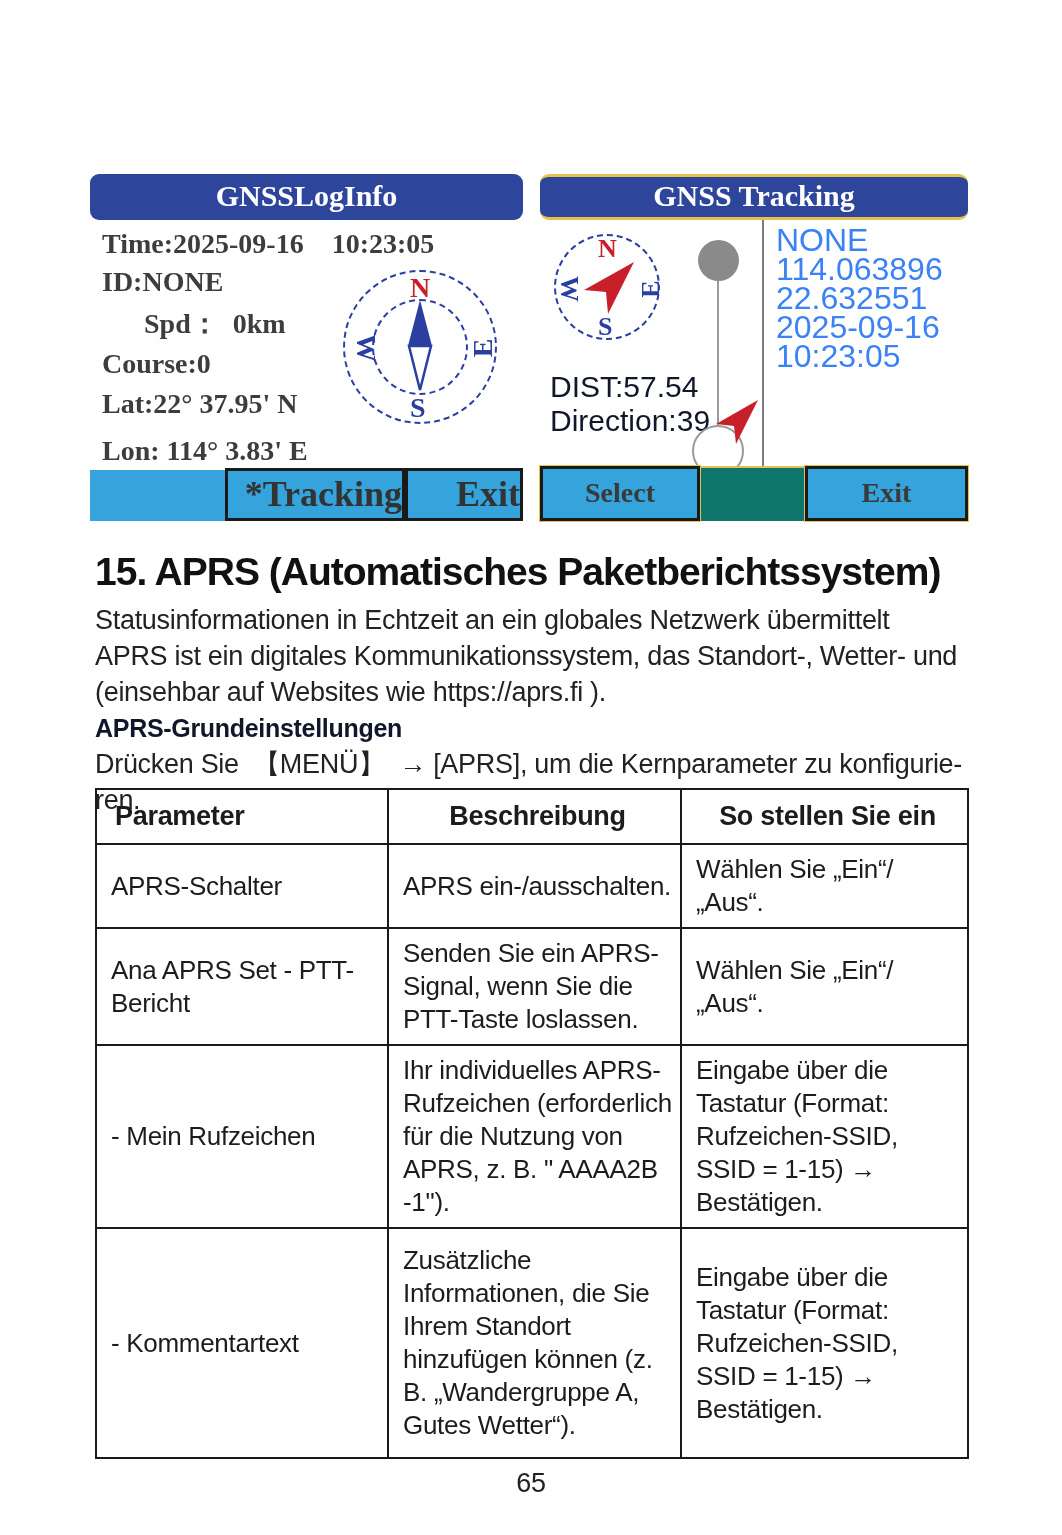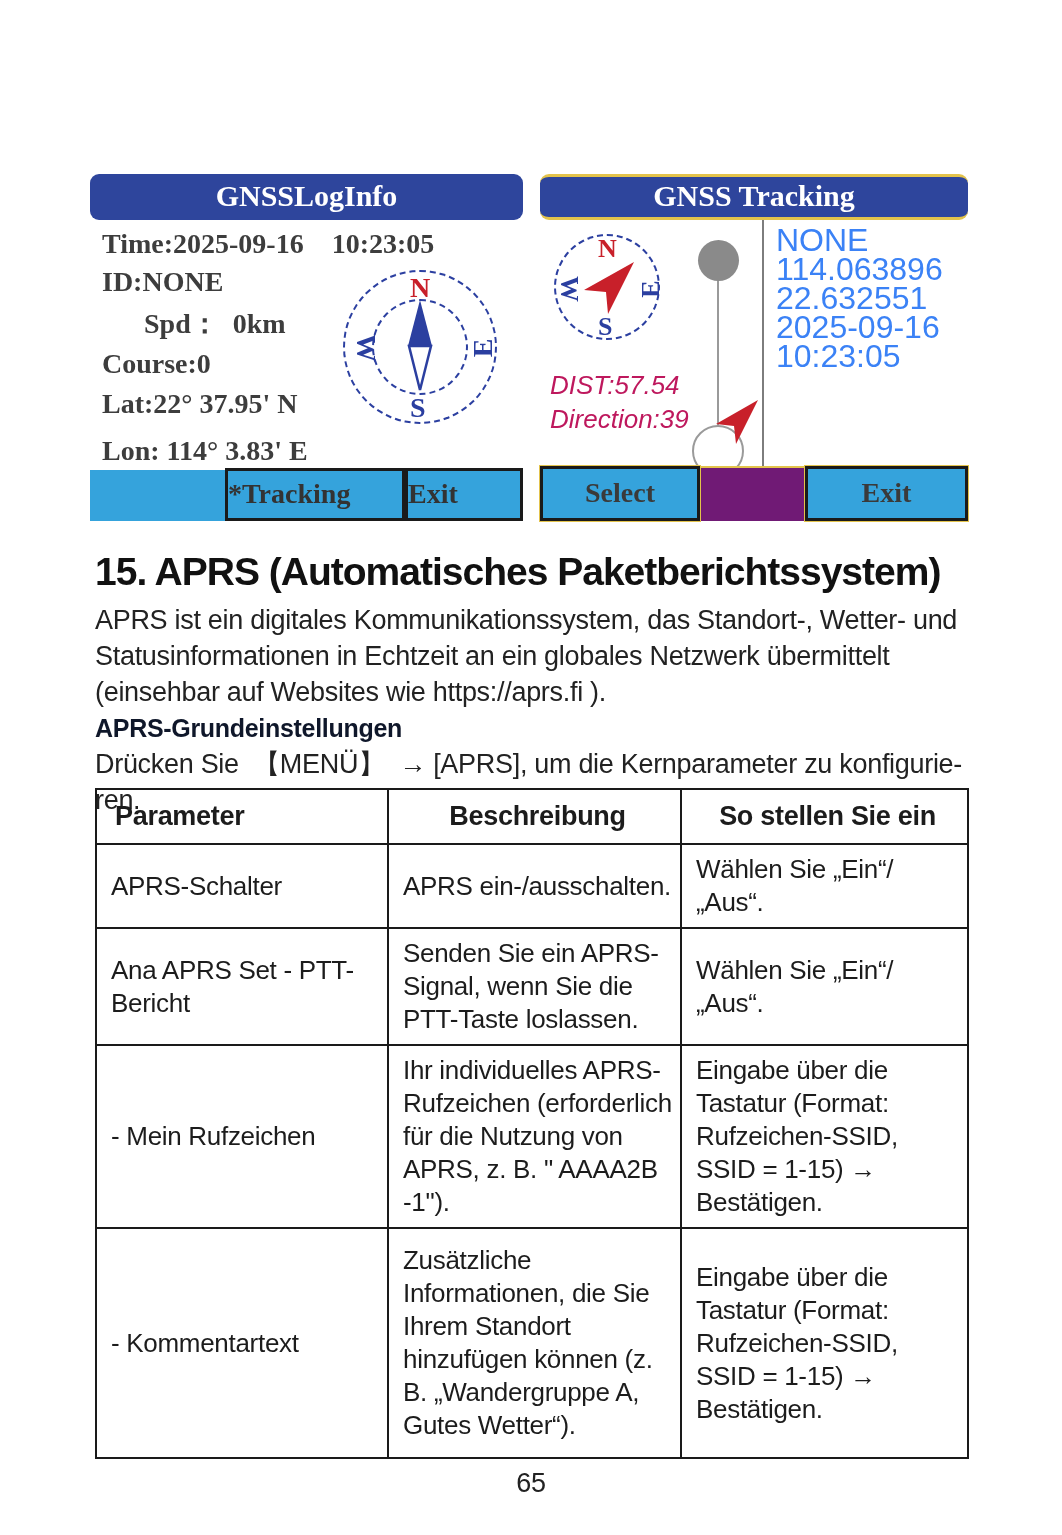--- a/index.html
+++ b/index.html
@@ -27,36 +27,36 @@
   .cl-outer { position:absolute; left:253px; top:96px;  width:154px; height:154px; border:2.5px dashed #2b3fa0; border-radius:50%; }
   .cl-inner { position:absolute; left:282px; top:125px; width:96px;  height:96px;  border:2.5px dashed #2b3fa0; border-radius:50%; }
   .cdir { position:absolute; font-family:"Liberation Serif","DejaVu Serif",serif; font-weight:bold; color:#2b3fa0; letter-spacing:0; }
   .cdir.n { color:#c8202a; }
   .rot-w { transform:rotate(90deg); display:inline-block; }
   .rot-e { transform:rotate(-90deg); display:inline-block; }
 
   
   .lbar { position:absolute; left:0; right:0; bottom:0; height:51px; background:#35a3dc; }
   .lbtn { position:absolute; top:-2px; height:53px; background:#35a3dc; border:3px solid #1a1a1a;
-    font-family:"Liberation Serif","DejaVu Serif",serif; font-weight:bold; font-size:28px;
-    color:#333333; text-align:left; line-height:46px; letter-spacing:0; }
+    font-family:"Liberation Serif","DejaVu Serif",serif; font-weight:bold; font-size:36px;
+    color:#333333; text-align:right; line-height:46px; letter-spacing:0; }
   .lbtn-track { left:135px; width:180px; }
   .lbtn-exit  { left:315px; width:118px; }
 
   
   .rc-circle { position:absolute; left:14px; top:60px; width:106px; height:106px; border:2.5px dashed #2b3fa0; border-radius:50%; }
-  .gray-sans { position:absolute; font-size:26px; color:#be185d; letter-spacing:0; white-space:pre;font-style:italic; }
+  .gray-sans { position:absolute; font-size:30px; color:#0f172a; letter-spacing:0; white-space:pre; }
   .marker-line  { position:absolute; left:177px; top:104px; width:2px; height:150px; background:#9a9a9a; }
   .marker-top   { position:absolute; left:158px; top:66px; width:41px; height:41px; border-radius:50%; background:#8a8a8a; }
   .marker-open  { position:absolute; left:152px; top:251px; width:52px; height:52px; border-radius:50%; border:2px solid #9a9a9a; background:#ffffff; }
   .divider-v    { position:absolute; left:222px; top:46px; width:2px; height:247px; background:#7d7d7d; }
   .info-col { position:absolute; left:236px; top:52px; font-size:32px; line-height:29px; color:#3b82f6; letter-spacing:0; }
 
   
-  .rbar { position:absolute; left:0; right:0; bottom:0; height:55px; background:#701a75; border-top:2px solid #e3c34b; }
+  .rbar { position:absolute; left:0; right:0; bottom:0; height:55px; background:#0f766e; border-top:2px solid #e3c34b; }
   .rbtn { position:absolute; top:-2px; height:55px; background:#35a3dc; border:3px solid #1a1a1a; outline:1px solid #e3c34b;
     font-family:"Liberation Serif","DejaVu Serif",serif; font-weight:bold; font-size:28px;
     color:#3a3a3a; text-align:center; line-height:47px; letter-spacing:0; }
   .rbtn-select { left:0px; width:160px; }
   .rbtn-exit   { left:265px; width:163px; }
 
   
   .aprs { position:absolute; left:95px; top:550px; width:890px; }
   .aprs h1 { margin:0 0 8px 0; font-size:39px; font-weight:bold; letter-spacing:-1px; color:#111; }
   .body-line { font-size:27px; line-height:36px; white-space:pre; color:#222; }
@@ -140,22 +140,22 @@
     </div>
 
     <div class="rbar">
       <div class="rbtn rbtn-select">Select</div>
       <div class="rbtn rbtn-exit">Exit</div>
     </div>
   </div>
 
   <div class="aprs">
     <h1>15. APRS (Automatisches Paketberichtssystem)</h1>
+    <div class="body-line">Statusinformationen in Echtzeit an ein globales Netzwerk übermittelt</div>
     <div class="body-line">APRS ist ein digitales Kommunikationssystem, das Standort-, Wetter- und</div>
-    <div class="body-line">Statusinformationen in Echtzeit an ein globales Netzwerk übermittelt</div>
     <div class="body-line">(einsehbar auf Websites wie https://aprs.fi ).</div>
     <div class="subhead">APRS-Grundeinstellungen</div>
     <div class="body-line">Drücken Sie  【MENÜ】  → [APRS], um die Kernparameter zu konfigurie-</div>
     <div class="body-line">ren.</div>
   </div>
 
   <table class="aprs-table">
     <colgroup>
         <col class="col1">
         <col class="col2">

